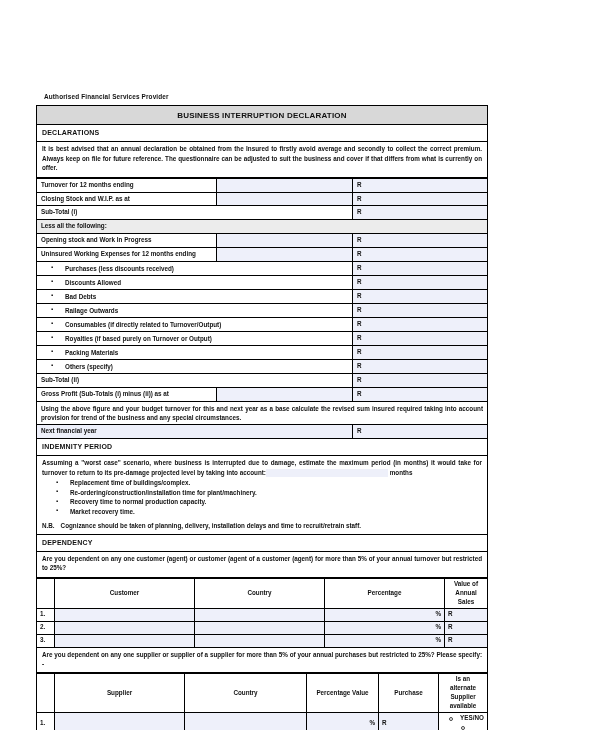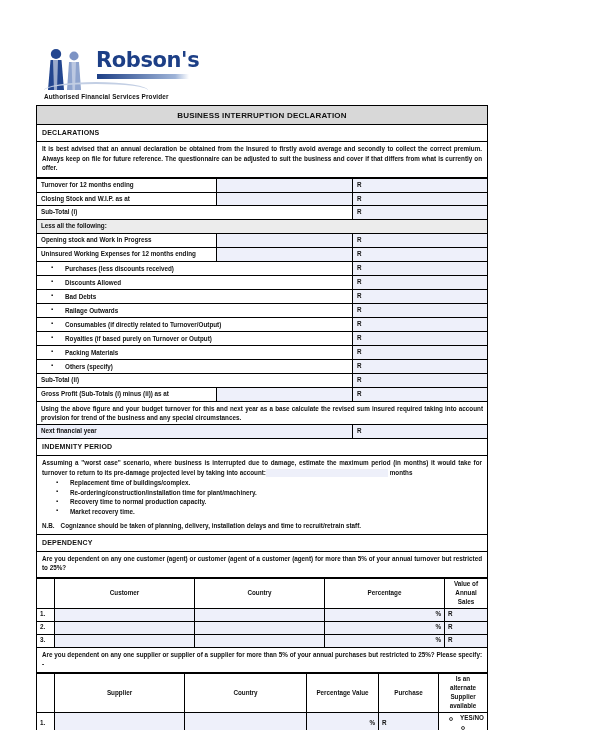--- a/index.html
+++ b/index.html
@@ -178,33 +178,20 @@
     vertical-align: middle;
     margin: 0 7px;
   }
   .yn-txt { vertical-align: middle; }
 </style>
 </head>
 <body>
 
 <div class="page">
 
-  <div class="logo-block">
-    <svg class="logo-figs" viewBox="0 0 46 46">
-      <ellipse cx="12" cy="8" rx="5.2" ry="5" fill="#23468f"></ellipse>
-      <path d="M6.5 14 L17.5 14 L20 44 L4 44 Z" fill="#23468f"></path>
-      <path d="M9 14 L14 14 L13 44 L10 44 Z" fill="#ffffff" opacity="0.55"></path>
-      <ellipse cx="30" cy="10" rx="4.6" ry="4.4" fill="#7d93c4"></ellipse>
-      <path d="M25 16 L35 16 L37 44 L23 44 Z" fill="#8fa4ce"></path>
-      <path d="M27.5 16 L32 16 L31 44 L28.5 44 Z" fill="#ffffff" opacity="0.4"></path>
-    </svg>
-    <div class="logo-word">Robson's</div>
-    <div class="logo-rule"></div>
-    <div class="logo-swoosh"></div>
-  </div>
   <div class="logo-tag">Authorised Financial Services Provider</div>
 
   <div class="doc">
 
     <div class="band">BUSINESS INTERRUPTION DECLARATION</div>
 
     <div class="box">
       <div class="sect-head">DECLARATIONS</div>
     </div>
     <div class="box">

